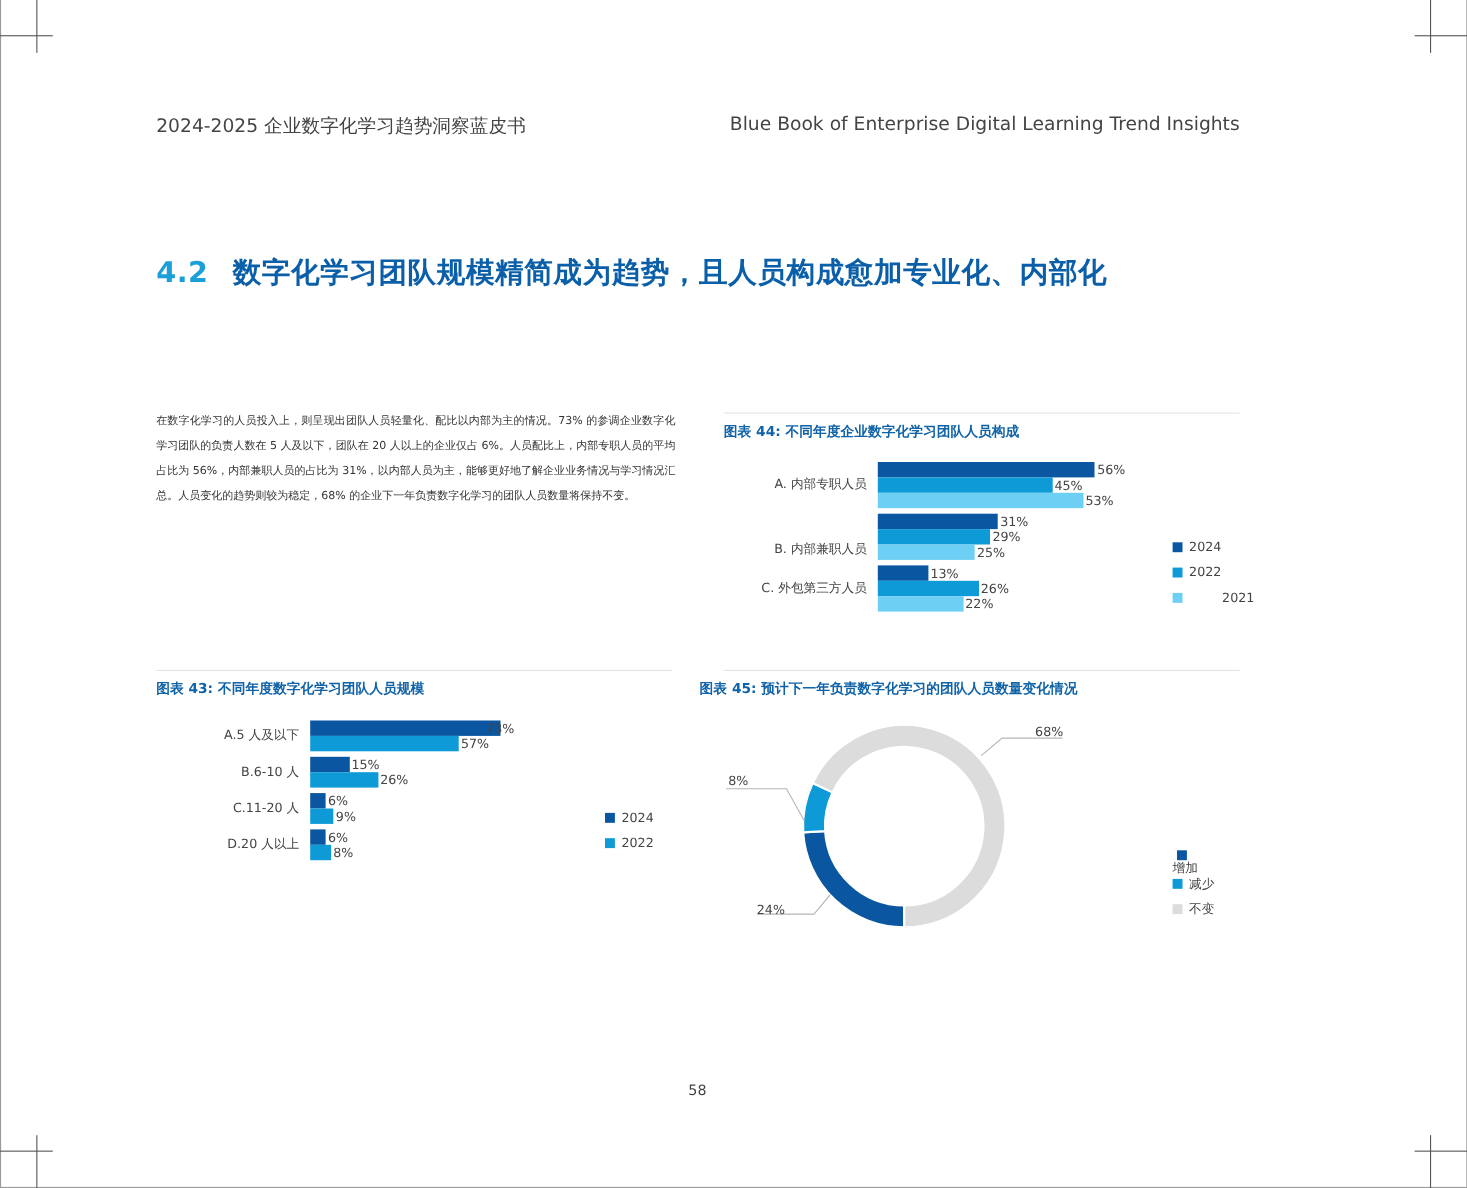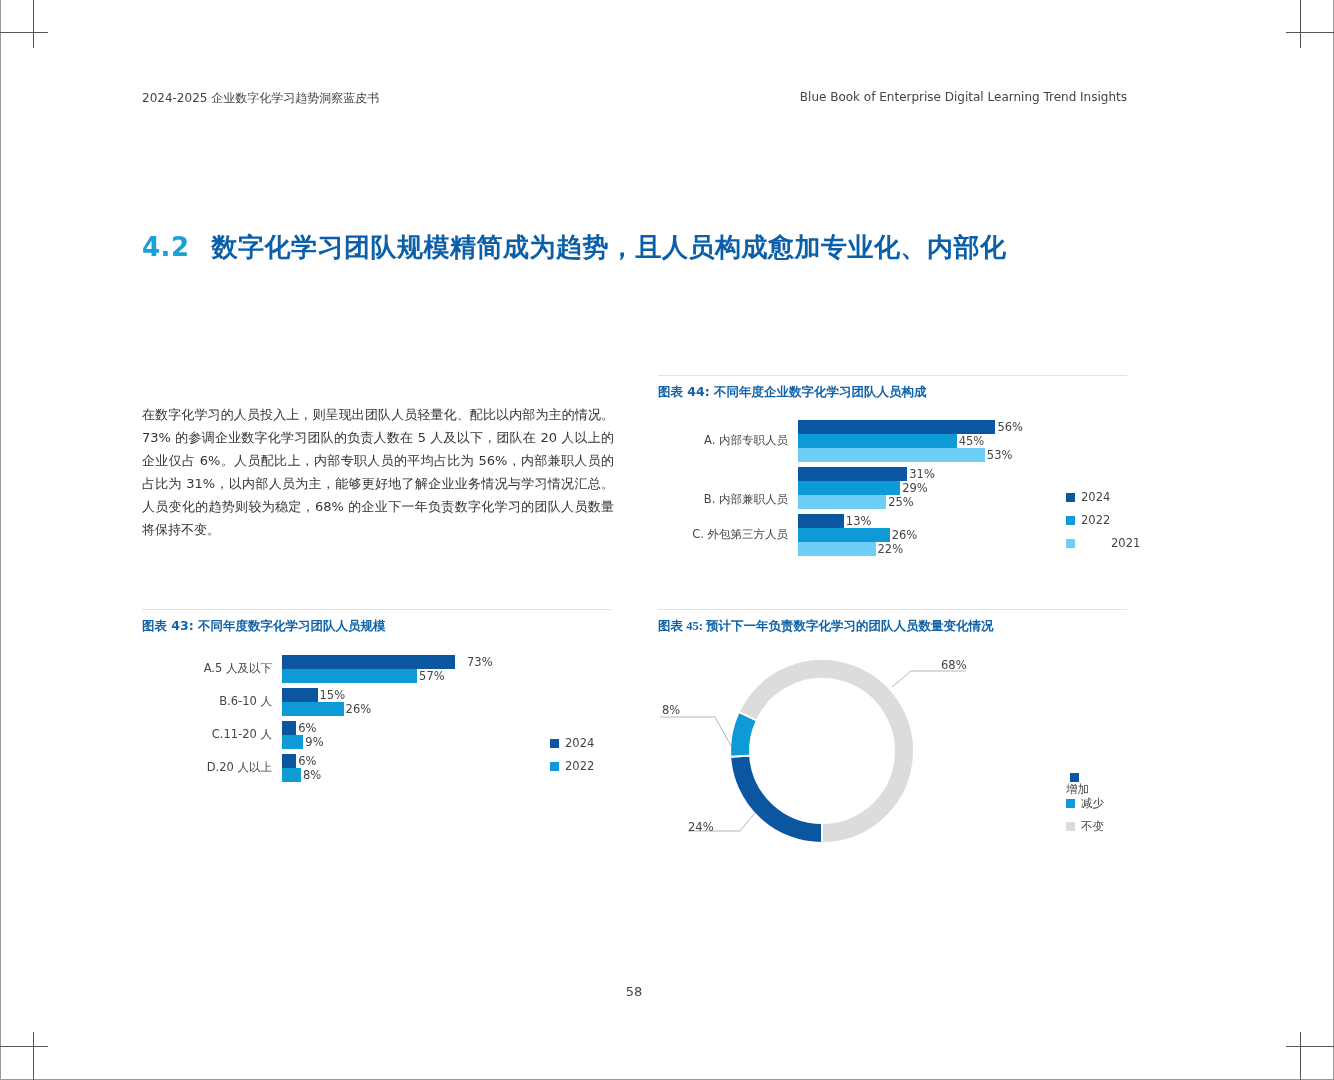--- a/index.html
+++ b/index.html
@@ -10,25 +10,25 @@
     color: #333333;
   }
   .abs { position: absolute; }
   
   .page-edge-left { left: 0; top: 0; width: 1px; height: 1080px; background: #9a9a9a; }
   .page-edge-right { right: 0; top: 0; width: 1px; height: 1080px; background: #9a9a9a; }
   .page-edge-bottom { left: 0; bottom: 0; width: 1334px; height: 1px; background: #9a9a9a; }
   .crop-h { height: 1px; background: #555; width: 48px; }
   .crop-v { width: 1px; background: #555; height: 48px; }
 
-  .running-head { top: 90px; font-size: 12px; color: #444; white-space: nowrap; }
+  .running-head { top: 103px; font-size: 17px; color: #444; white-space: nowrap; }
   .section-title { left: 142px; top: 230px; font-size: 26px; font-weight: bold; color: #0a5fa8; white-space: nowrap; letter-spacing: 0.5px; }
   .section-num { color: #1a9fd8; margin-right: 22px; }
 
-  .body-text { left: 142px; top: 371px; width: 472px; font-size: 13px; line-height: 23px; color: #333; text-align: justify; margin-top: 32px; }
+  .body-text { left: 142px; top: 371px; width: 472px; font-size: 10px; line-height: 23px; color: #333; text-align: justify; }
 
   .fig-rule { height: 1px; background: #e3e3e3; }
   .fig-title { font-size: 12.5px; font-weight: bold; color: #1163a8; white-space: nowrap; }
 
   .cat-label { font-size: 11.5px; color: #444; text-align: right; white-space: nowrap; }
   .bar { position: absolute; height: 14px; }
   .bar-val { position: absolute; font-size: 11.5px; color: #444; white-space: nowrap; line-height: 14px; }
 
   .legend-item { position: absolute; font-size: 11.5px; color: #444; white-space: nowrap; display: flex; align-items: center; }
   .legend-swatch { width: 9px; height: 9px; margin-right: 6px; display: inline-block; }
@@ -96,21 +96,21 @@
       <span class="legend-swatch" style="background: rgb(109, 207, 243);"></span>
       <span>2021</span>
     </div>
   </div>
 
 <div class="abs fig-rule" style="left:142px;top:609px;width:469px;"></div>
 <div class="abs fig-title" style="left:142px;top:618px;">图表 43: 不同年度数字化学习团队人员规模</div>
 <div class="abs" id="fig43" style="left:142px;top:655px;width:470px;height:135px;">
     <div class="cat-label" style="position: absolute; right: 340px; top: 6px;">A.5 人及以下</div>
     <div class="bar" style="left: 140px; top: 0px; width: 173.01px; height: 14px; background: rgb(10, 86, 160);"></div>
-    <div class="bar-val" style="left: 325px; top: 0px;">73%</div>
+    <div class="bar-val" style="left: 300px; top: 0px;">73%</div>
     <div class="bar" style="left: 140px; top: 14px; width: 135.09px; height: 14px; background: rgb(14, 154, 214);"></div>
     <div class="bar-val" style="left: 277.09px; top: 14px;">57%</div>
     <div class="cat-label" style="position: absolute; right: 340px; top: 39px;">B.6-10 人</div>
     <div class="bar" style="left: 140px; top: 33px; width: 35.55px; height: 14px; background: rgb(10, 86, 160);"></div>
     <div class="bar-val" style="left: 177.55px; top: 33px;">15%</div>
     <div class="bar" style="left: 140px; top: 47px; width: 61.62px; height: 14px; background: rgb(14, 154, 214);"></div>
     <div class="bar-val" style="left: 203.62px; top: 47px;">26%</div>
     <div class="cat-label" style="position: absolute; right: 340px; top: 72px;">C.11-20 人</div>
     <div class="bar" style="left: 140px; top: 66px; width: 14.22px; height: 14px; background: rgb(10, 86, 160);"></div>
     <div class="bar-val" style="left: 156.22px; top: 66px;">6%</div>
@@ -125,21 +125,21 @@
       <span class="legend-swatch" style="background: rgb(10, 86, 160);"></span>
       <span>2024</span>
     </div>
     <div class="legend-item" style="left: 408px; top: 104px;">
       <span class="legend-swatch" style="background: rgb(14, 154, 214);"></span>
       <span>2022</span>
     </div>
   </div>
 
 <div class="abs fig-rule" style="left:658px;top:609px;width:469px;"></div>
-<div class="abs fig-title" style="left:658px;top:618px;font-family:Liberation Serif, serif;">图表 45: 预计下一年负责数字化学习的团队人员数量变化情况</div>
+<div class="abs fig-title" style="left:636px;top:618px;">图表 45: 预计下一年负责数字化学习的团队人员数量变化情况</div>
 <div class="abs" id="fig45" style="left:658px;top:650px;width:470px;height:200px;">
     <svg width="470" height="200" style="position: absolute; left: 0px; top: 0px;">
       <path d="M164,193 A92,92 0 0 1 72.18154098459901,106.7767277966969 L92.14207555316445,105.52091740611061 A72,72 0 0 0 164,173 Z" fill="#0a56a0" stroke="#ffffff" stroke-width="2"></path>
       <path d="M72.18154098459901,106.7767277966969 A92,92 0 0 1 80.7559111731262,61.82830517601332 L98.85245222244659,70.34389100731477 A72,72 0 0 0 92.14207555316445,105.52091740611061 Z" fill="#0e9ad6" stroke="#ffffff" stroke-width="2"></path>
       <path d="M80.7559111731262,61.82830517601332 A92,92 0 1 1 164.00000000000003,193 L164.00000000000003,173 A72,72 0 1 0 98.85245222244659,70.34389100731477 Z" fill="#dcdcdc" stroke="#ffffff" stroke-width="2"></path>
       <polyline points="97,163 82,181 30,181" fill="none" stroke="#b5b5b5" stroke-width="1"></polyline>
       <polyline points="73,96 57,67 2,67" fill="none" stroke="#b5b5b5" stroke-width="1"></polyline>
       <polyline points="234,37 253,21 308,21" fill="none" stroke="#b5b5b5" stroke-width="1"></polyline>
     </svg>
     <div class="donut-label" style="position: absolute; left: 30px; top: 170px;">24%</div>

